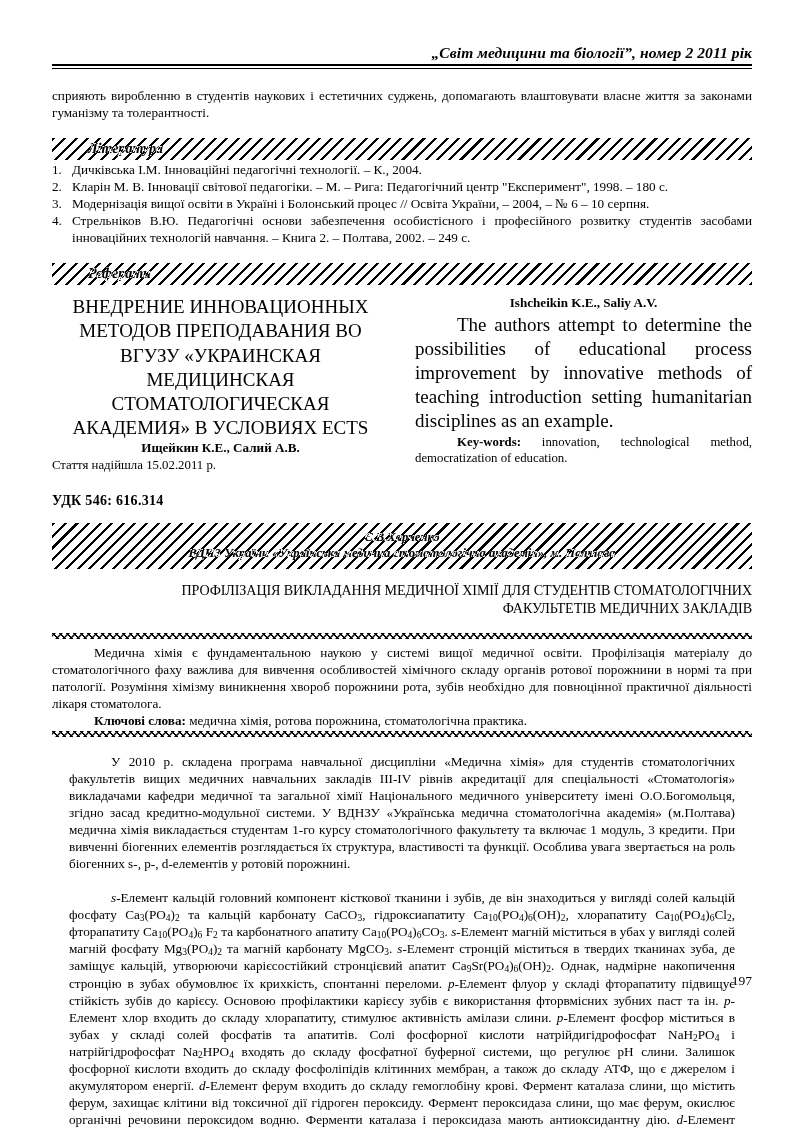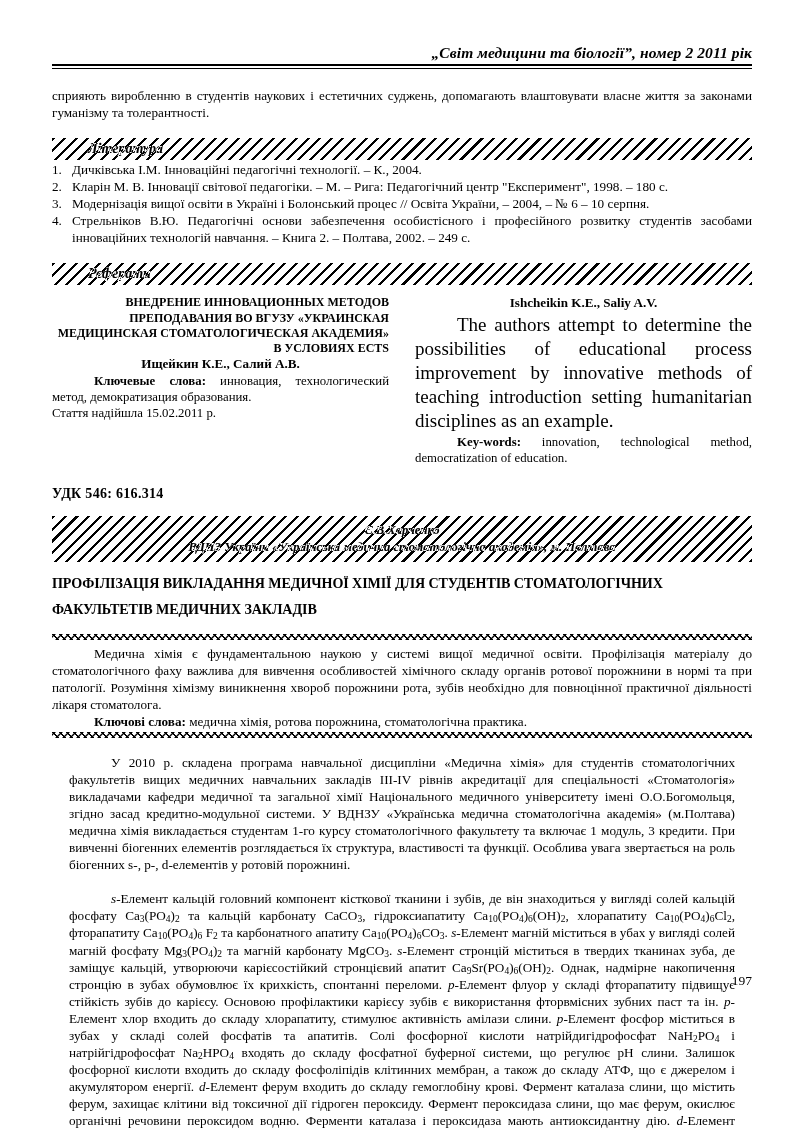--- a/index.html
+++ b/index.html
@@ -120,23 +120,23 @@
   }
 
   
   .twocol {
     display: flex;
     gap: 26px;
     margin-top: 10px;
   }
   .twocol .col { width: 337px; }
   .abs-title {
-    text-align: right;
-    font-weight: bold;
-    font-size: 12px;
+    text-align: center;
+    font-weight: normal;
+    font-size: 19px;
     line-height: 1.27;
     margin: 0;
   }
   .abs-authors {
     text-align: center;
     font-weight: bold;
     font-size: 13.1px;
     line-height: 1.27;
     margin: 0;
   }
@@ -166,22 +166,22 @@
   
   .udc {
     font-weight: bold;
     font-size: 14px;
     margin-top: 20px;
     letter-spacing: 0.3px;
   }
 
   
   .art-title {
-    text-align: left;
-    font-weight: bold;
+    text-align: right;
+    font-weight: normal;
     font-size: 14.1px;
     line-height: 1.28;
     margin: 0;
     margin-top: 12px;
     letter-spacing: -0.1px;
   }
 
   
   .wavybox {
     margin-top: 16px;
@@ -270,23 +270,20 @@
     </ol>
 
     <div class="hatchbar">
       <span class="hatch-label">Реферати</span>
     </div>
 
     <div class="twocol">
       <div class="col">
         <p class="abs-title">ВНЕДРЕНИЕ ИННОВАЦИОННЫХ МЕТОДОВ ПРЕПОДАВАНИЯ ВО ВГУЗУ «УКРАИНСКАЯ МЕДИЦИНСКАЯ СТОМАТОЛОГИЧЕСКАЯ АКАДЕМИЯ» В УСЛОВИЯХ ECTS</p>
         <p class="abs-authors">Ищейкин К.Е., Салий А.В.</p>
-        <p class="abs-kw">
-          <b>Ключевые слова:</b><span> инновация, технологический метод, демократизация образования.</span>
-        </p>
         <p class="abs-received">Стаття надійшла 15.02.2011 р.</p>
       </div>
       <div class="col">
         <p class="abs-authors">Ishcheikin K.E., Saliy A.V.</p>
         <p class="abs-text">The authors attempt to determine the possibilities of educational process improvement by innovative methods of teaching introduction setting humanitarian disciplines as an example.</p>
         <p class="abs-kw">
           <b>Key-words:</b><span> innovation, technological method, democratization of education.</span>
         </p>
       </div>
     </div>
@@ -295,21 +292,21 @@
 
     <div class="hatchbar hatchbar-tall">
       <div class="hatch-stack">
         <div>Є.В.Харченко</div>
         <div>ВДНЗ України «Українська медична стоматологічна академія», м. Полтава</div>
       </div>
     </div>
 
     <div>
       <p class="art-title">ПРОФІЛІЗАЦІЯ ВИКЛАДАННЯ МЕДИЧНОЇ ХІМІЇ ДЛЯ СТУДЕНТІВ СТОМАТОЛОГІЧНИХ</p>
-      <p class="art-title" style="margin-top:8px">ФАКУЛЬТЕТІВ МЕДИЧНИХ ЗАКЛАДІВ</p>
+      <p class="art-title" style="margin-top:0">ФАКУЛЬТЕТІВ МЕДИЧНИХ ЗАКЛАДІВ</p>
     </div>
 
     <div class="wavybox">
       <div class="wavy-line wavy-top"></div>
       <div class="inner">
         <p>Медична хімія є фундаментальною наукою у системі вищої медичної освіти. Профілізація матеріалу до стоматологічного фаху важлива для вивчення особливостей хімічного складу органів ротової порожнини в нормі та при патології. Розуміння хімізму виникнення хвороб порожнини рота, зубів необхідно для повноцінної практичної діяльності лікаря стоматолога.</p>
         <p>
           <b>Ключові слова:</b><span> медична хімія, ротова порожнина, стоматологічна практика.</span>
         </p>
       </div>

